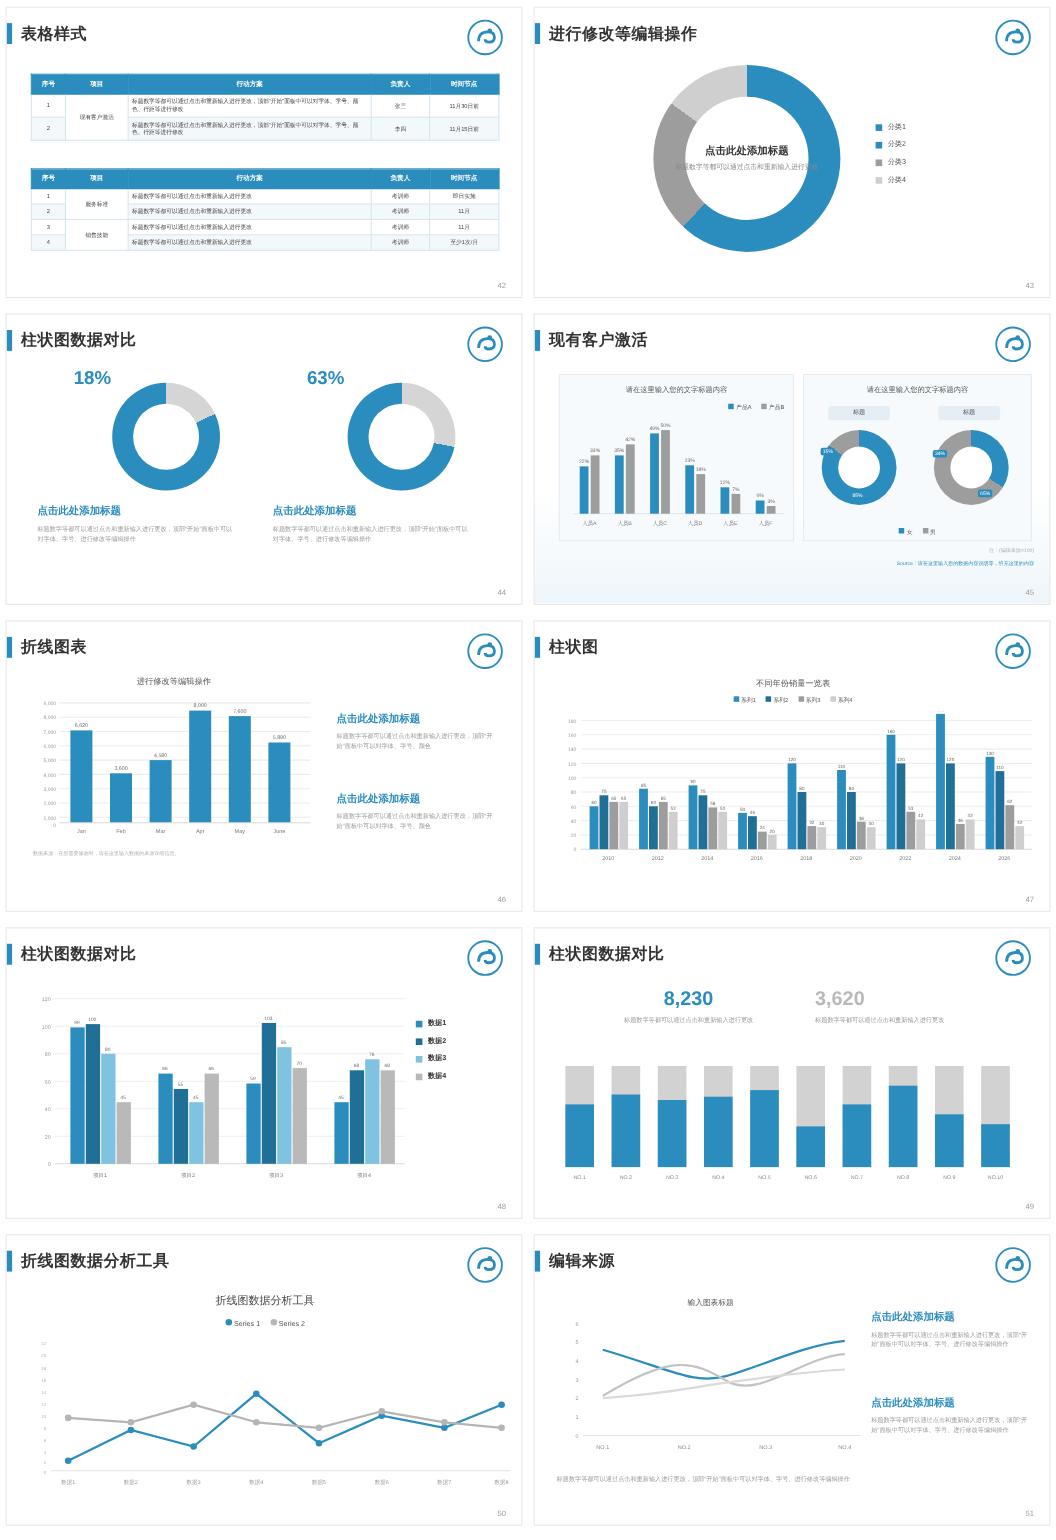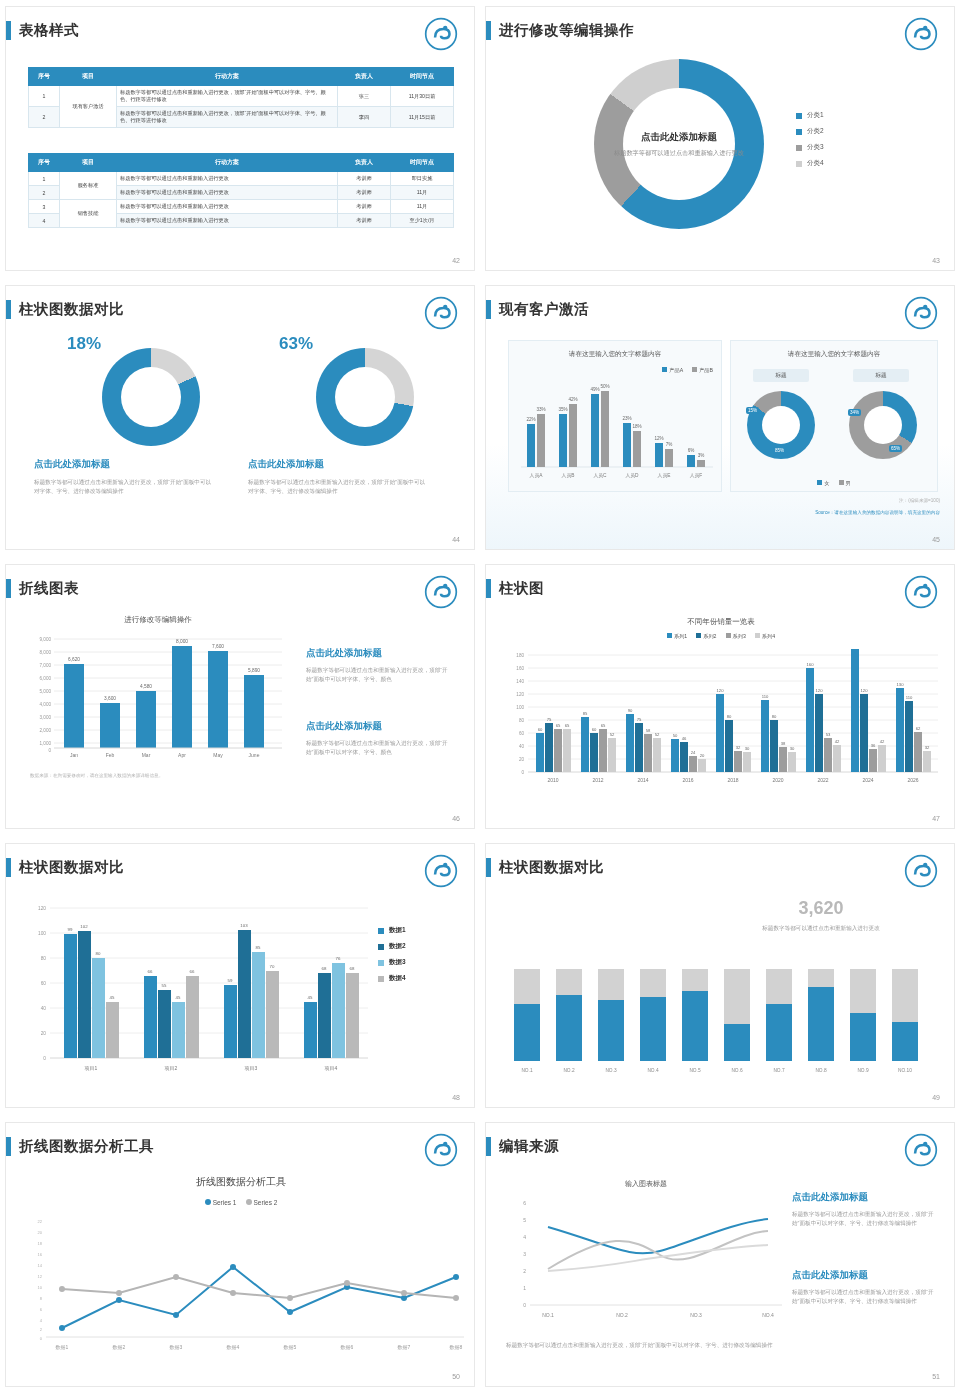--- a/index.html
+++ b/index.html
@@ -625,21 +625,25 @@
       <span class="txt">柱状图数据对比</span>
     </div>
     <div class="logo">
       <svg viewBox="0 0 40 40" width="34" height="34">
           <circle cx="20" cy="20" r="18" fill="none" stroke="#2b8cbe" stroke-width="2"></circle>
           <path d="M13 24 q0 -10 10 -10 q7 0 7 6 q0 5 -6 5 q-4 0 -4 -3" fill="none" stroke="#2b8cbe" stroke-width="3"></path>
           <circle cx="25" cy="13" r="2.6" fill="#2b8cbe"></circle>
         </svg>
     </div>
 
-    <div style="position:absolute;left:255px;top:54px;width:160px;text-align:center;">
+    <div style="position:absolute;left:60px;top:54px;width:160px;text-align:center;">
+      <div class="big-num" style="color:#2b8cbe">8,230</div>
+      <div class="body-p" style="margin-top:5px">标题数字等都可以通过点击和重新输入进行更改</div>
+    </div>
+    <div style="position:absolute;left:255px;top:54px;width:160px;text-align:left;">
       <div class="big-num" style="color:#b9b9b9">3,620</div>
       <div class="body-p" style="margin-top:5px">标题数字等都可以通过点击和重新输入进行更改</div>
     </div>
 
     <svg width="430" height="110" style="position:absolute;left:20px;top:125px">
       <g>
         <rect x="8" y="0" width="26" height="92" fill="#d2d2d2"></rect>
           <rect x="8" y="35" width="26" height="57" fill="#2b8cbe"></rect>
         <rect x="50" y="0" width="26" height="92" fill="#d2d2d2"></rect>
           <rect x="50" y="26" width="26" height="66" fill="#2b8cbe"></rect>

